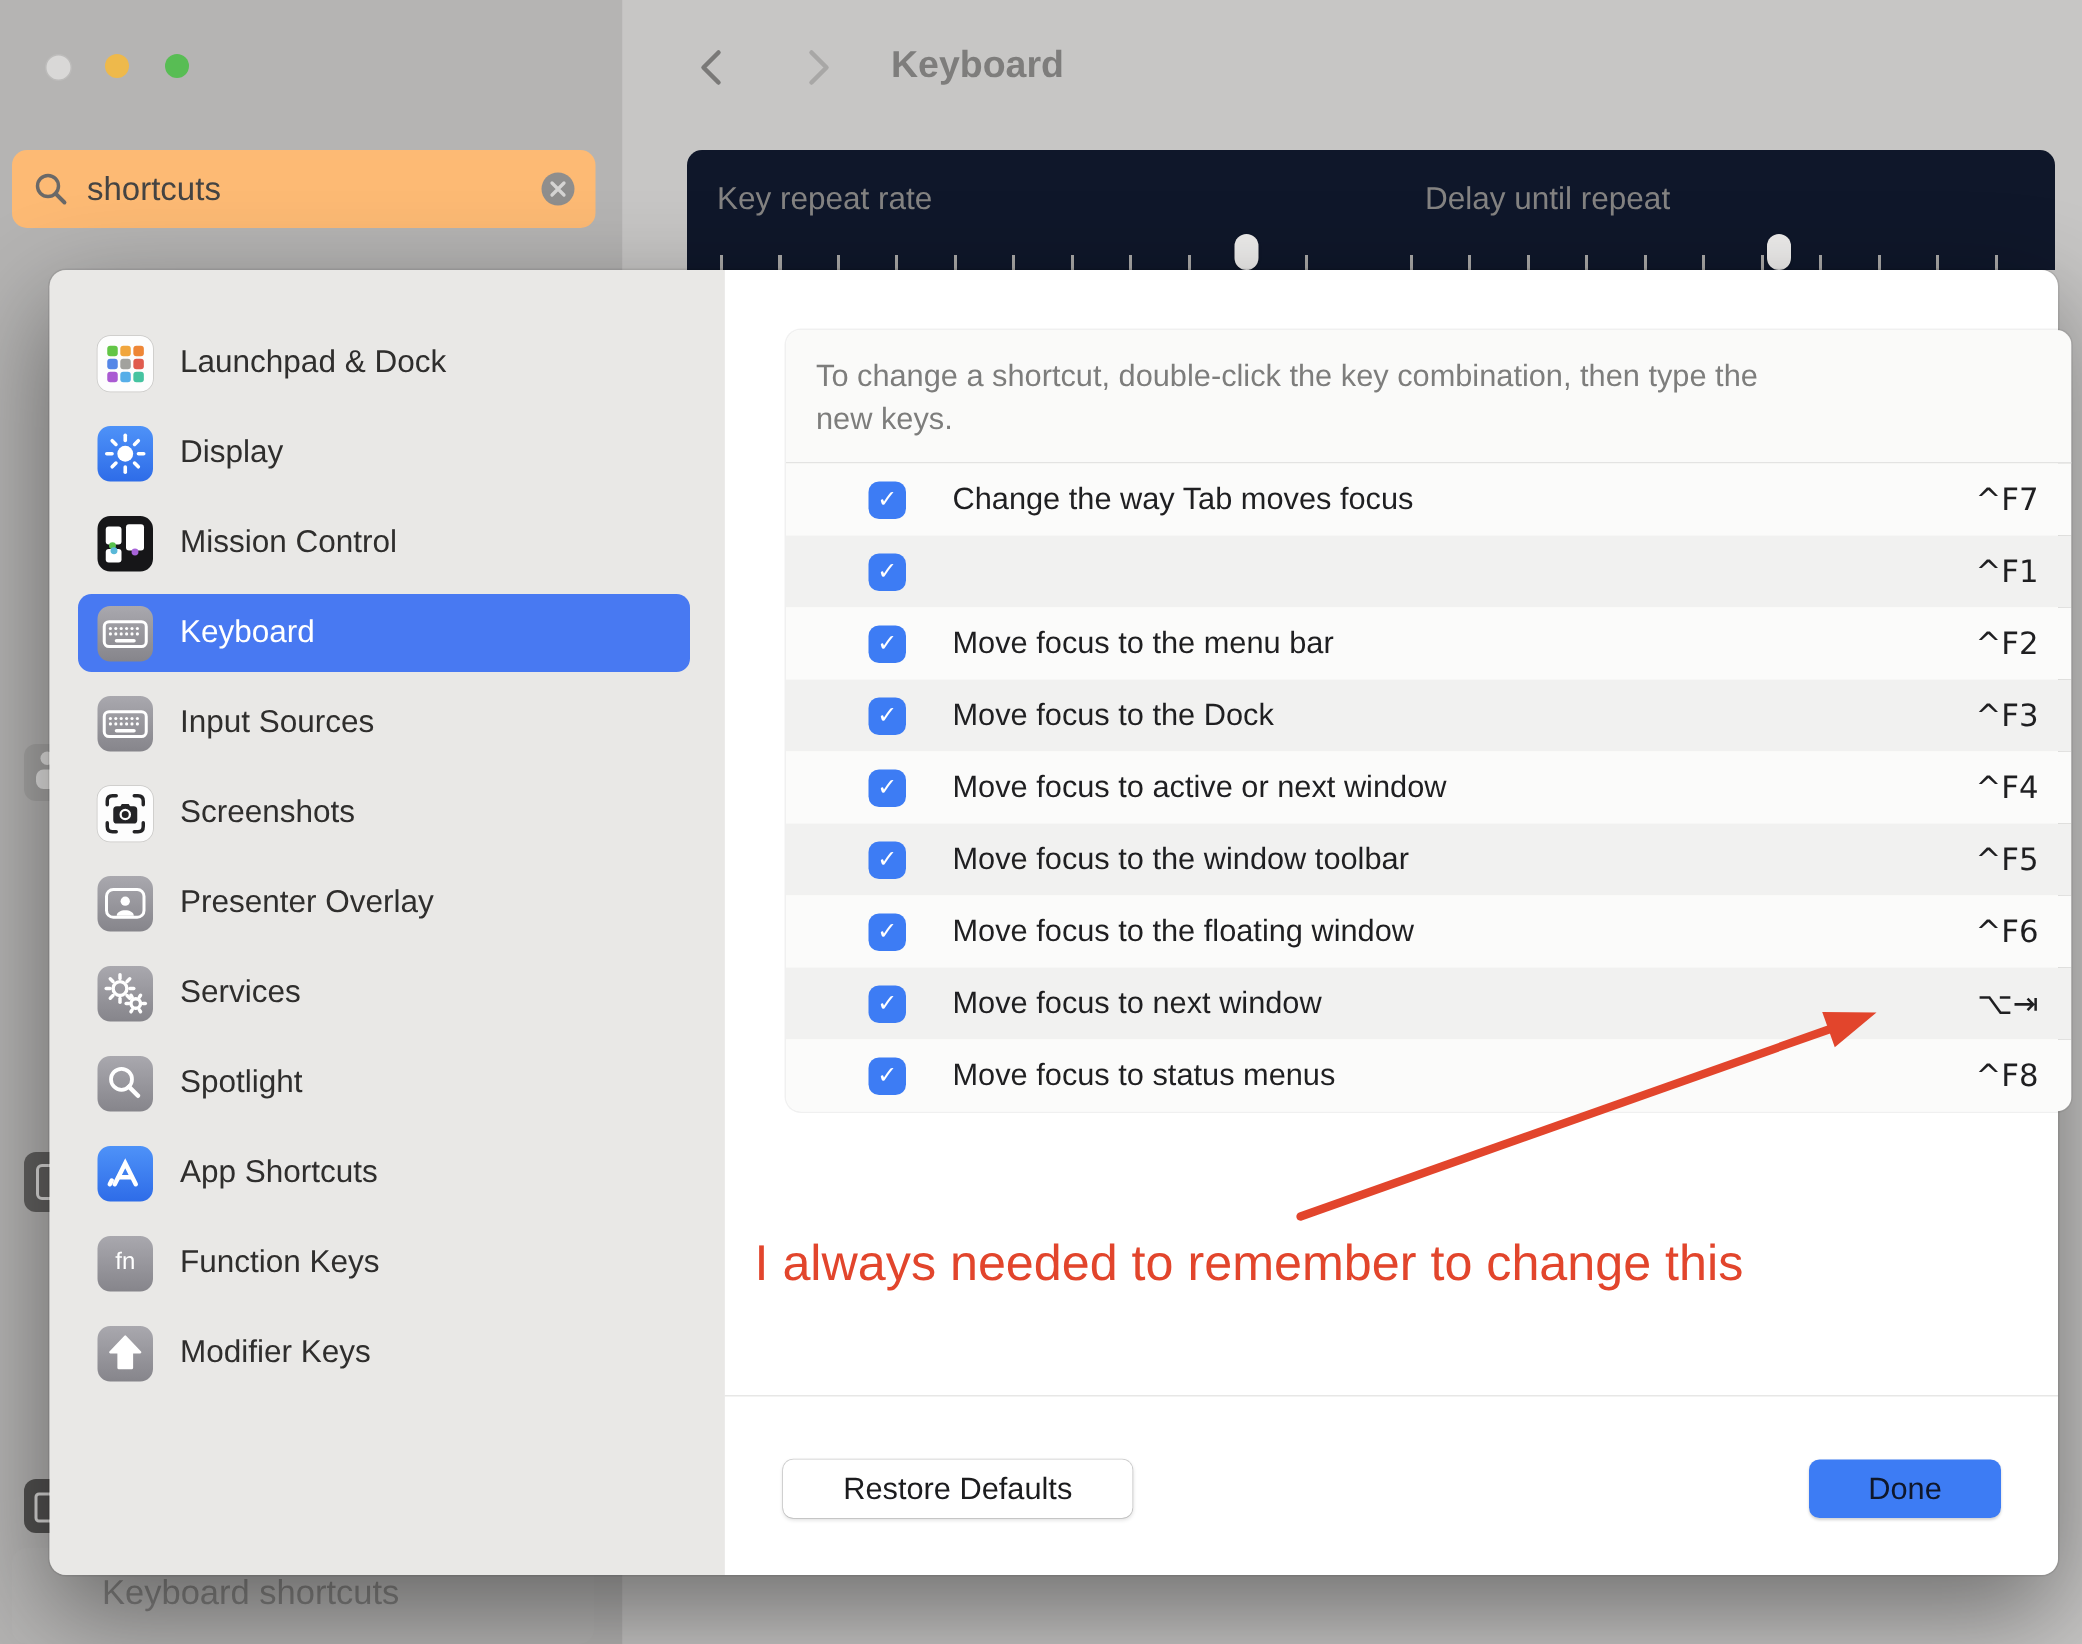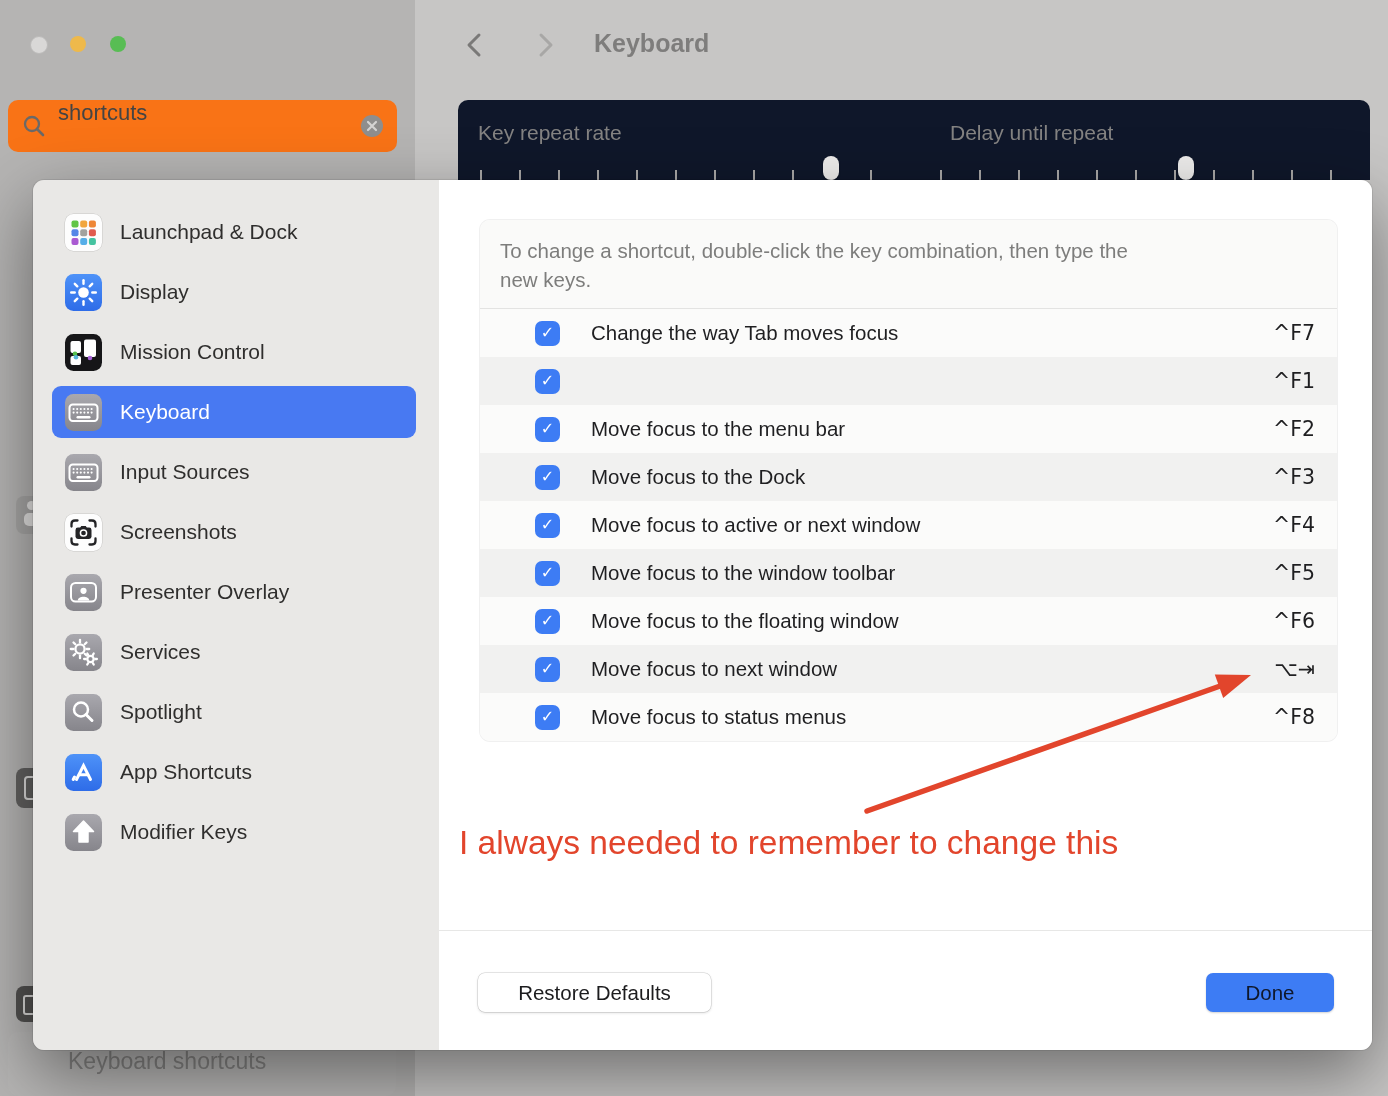--- a/index.html
+++ b/index.html
@@ -7,21 +7,21 @@
        font-family:"Liberation Sans","DejaVu Sans",sans-serif;background:#c7c6c5;}
 
   
   .bg-sidebar{position:absolute;left:0;top:0;width:415px;height:1096px;background:#b5b4b3;}
   .bg-content{position:absolute;left:415px;top:0;width:973px;height:1096px;background:#c7c6c5;}
   .tl{position:absolute;top:36px;width:16px;height:16px;border-radius:50%;}
   .tl-close{left:30px;background:#d9d8d7;border:1px solid #bcbbba;}
   .tl-min{left:70px;background:#eeb94b;}
   .tl-max{left:110px;background:#58bd54;}
   .search-field{position:absolute;left:8px;top:100px;width:389px;height:52px;border-radius:10px;
-       background:#f97316;display:flex;align-items:flex-start;}
+       background:#fdba74;display:flex;align-items:center;}
   .search-text{margin-left:50px;font-size:22px;color:#454443;}
   .search-mag{position:absolute;left:14px;top:14px;}
   .search-clear{position:absolute;right:14px;top:15px;width:22px;height:22px;border-radius:50%;
        background:#8f8e8d;display:flex;align-items:center;justify-content:center;}
   .nav-chevron{position:absolute;top:30px;}
   .nav-back{left:462px;}
   .nav-fwd{left:532px;}
   .bg-title{position:absolute;left:594px;top:29px;font-size:25px;font-weight:700;color:#7e7d7c;}
   .bg-card{position:absolute;left:458px;top:100px;width:912px;height:80px;background:#0f172a;
        border-radius:10px 10px 0 0;text-align:center;}
@@ -41,21 +41,21 @@
   .edge2{top:768px;height:40px;background:#626160;}
   .edge2 .frame{position:absolute;left:8px;top:8px;width:14px;height:20px;border:2px solid #dcdbda;border-radius:4px;}
   .edge3{top:986px;height:36px;background:#525150;}
   .edge3 .kb{position:absolute;left:7px;top:9px;width:22px;height:16px;border:2px solid #d8d7d6;border-radius:3px;}
   .bg-bottom-row{position:absolute;left:8px;top:1032px;width:388px;height:64px;border-radius:10px;background:#b7b6b5;}
   .bg-bottom-label{position:absolute;left:60px;top:16px;font-size:23px;color:#848382;}
 
   
   .dialog{position:absolute;left:33px;top:180px;width:1339px;height:870px;border-radius:11px;
        display:flex;box-shadow:0 25px 70px rgba(0,0,0,.45), 0 0 0 1px rgba(0,0,0,.08);z-index:10;}
-  .dlg-sidebar{width:406px;background:#e9e8e6;border-radius:11px 0 0 11px;padding-top:26px;box-sizing:border-box;}
+  .dlg-sidebar{width:450px;background:#e9e8e6;border-radius:11px 0 0 11px;padding-top:36px;box-sizing:border-box;}
   .dlg-main{flex:1;background:#ffffff;border-radius:0 11px 11px 0;position:relative;}
 
   .sb-item{height:52px;margin:0 23px 8px 19px;padding-left:13px;border-radius:9px;
        display:flex;align-items:center;gap:18px;font-size:21px;color:#2f2e2d;cursor:default;}
   .sb-item.selected{background:var(--sidebar-selected);color:#ffffff;font-weight:500;}
   .sb-icon{width:37px;height:37px;border-radius:8.5px;flex:0 0 auto;display:flex;
        align-items:center;justify-content:center;position:relative;}
   .ic-white{background:#fdfdfd;box-shadow:0 0 0 .5px rgba(0,0,0,.14);}
   .ic-blue{background:linear-gradient(#4e92f8,#2e6ce8);}
   .ic-gray{background:linear-gradient(#a9a8ae,#86858b);}
@@ -307,20 +307,26 @@
               <path d="M11.5,25.5 L18.5,11.5 L25.5,25.5"></path>
               <path d="M14.2,20.8 H22.8"></path>
               <path d="M8.2,25.5 l1.3-2.5"></path>
             </g>
           </svg>
         </div>
     <span class="sb-label">App Shortcuts</span>
   </div>
       <div class="sb-item">
     <div class="sb-icon ic-gray">
+          <span class="fn-txt">fn</span>
+        </div>
+    <span class="sb-label">Function Keys</span>
+  </div>
+      <div class="sb-item">
+    <div class="sb-icon ic-gray">
           <svg width="37" height="37" viewBox="0 0 37 37">
             <path d="M18.5,7 L28.5,17.5 H23 V28 H14 V17.5 H8.5 Z" fill="#fff" stroke="#fff" stroke-width="1.5" stroke-linejoin="round"></path>
           </svg>
         </div>
     <span class="sb-label">Modifier Keys</span>
   </div>
     </div>
 
   <div class="dlg-main">
     <div class="instr-card">

